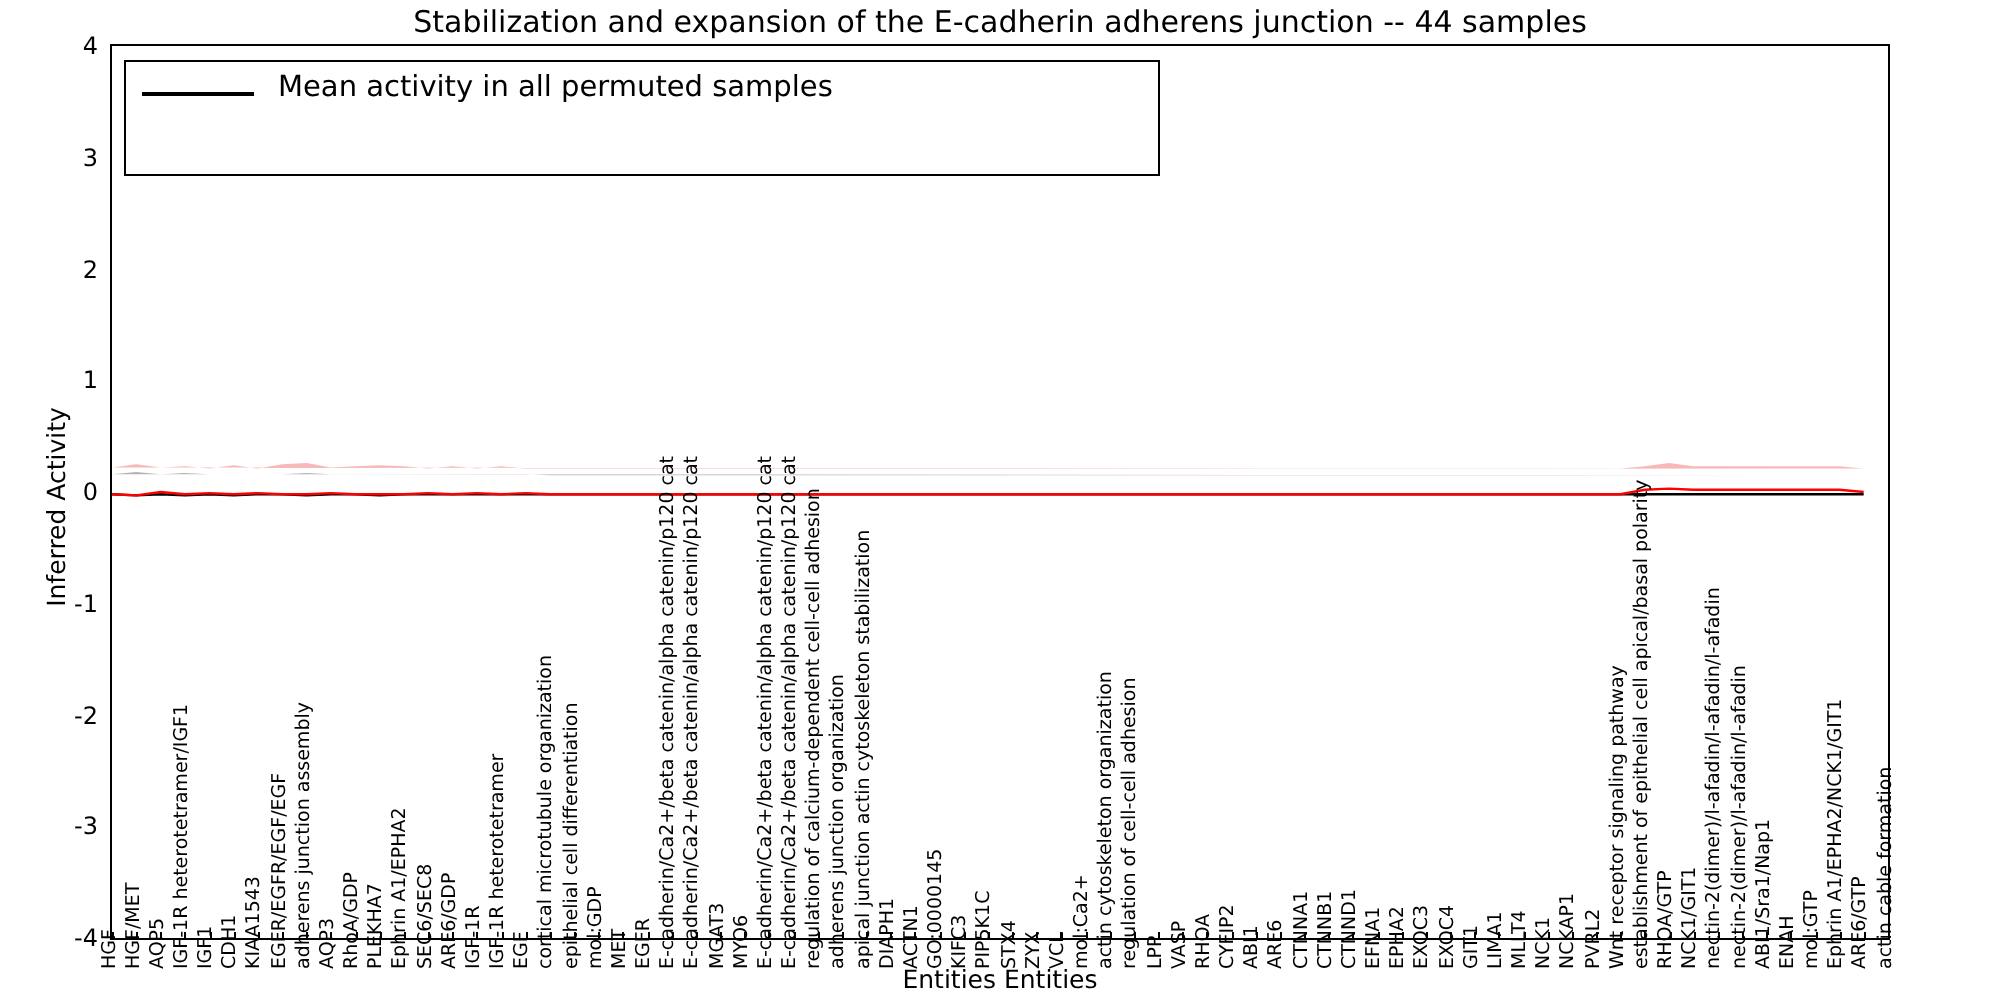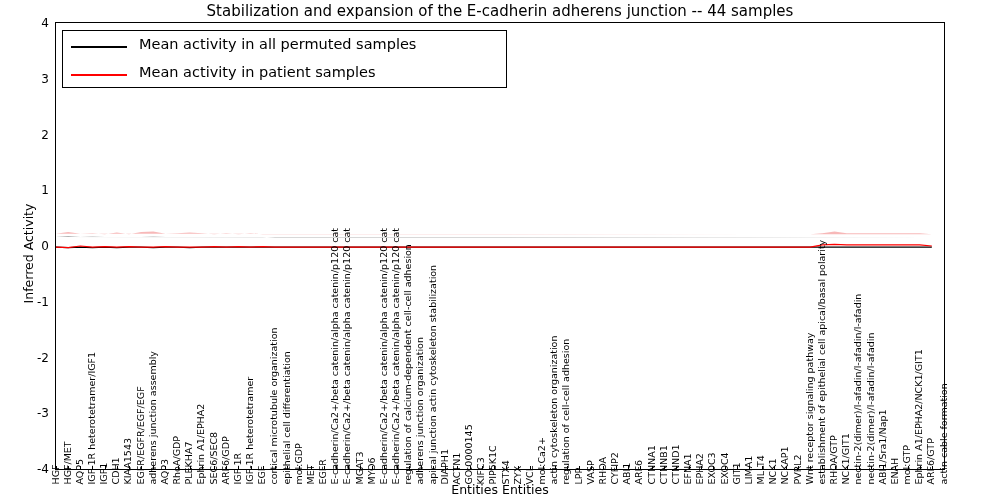--- a/index.html
+++ b/index.html
@@ -37,21 +37,21 @@
     color:#000;
     white-space:nowrap;
     transform-origin:left bottom;
     transform:rotate(-90deg);
     line-height:9.5px;
   }
   .xtm{position:absolute;width:1px;height:4px;background:#000;top:466px;}
 
   
   #legend{
-    position:absolute;left:62px;top:30px;width:445px;height:58px;
+    position:absolute;left:62px;top:30px;width:518px;height:58px;
     border:1px solid #000;background:#fff;box-sizing:border-box;
   }
   .lgrow{position:relative;height:25px;margin-top:3px;}
   .lgline{position:absolute;left:8px;top:12px;width:56px;height:2px;}
   .lgtxt{position:absolute;left:76px;top:2px;font-size:14.5px;color:#000;}
 
   svg{display:block;}
 </style>
 </head>
 <body>
@@ -251,19 +251,15 @@
       <div class="xt" style="left: 935.336px; top: 475px;">ARF6/GTP</div>
       <div class="xtm" style="left: 944px;"></div>
       <div class="xt" style="left: 947.5px; top: 475px;">actin cable formation</div>
     </div>
 
   <div id="legend">
     <div class="lgrow">
       <div class="lgline" style="background: rgb(0, 0, 0);"></div>
       <div class="lgtxt">Mean activity in all permuted samples</div>
     </div>
-    <div class="lgrow">
-      <div class="lgline" style="background: rgb(255, 0, 0);"></div>
-      <div class="lgtxt">Mean activity in patient samples</div>
-    </div>
   </div>
 
 </div>
 
 </body></html>

